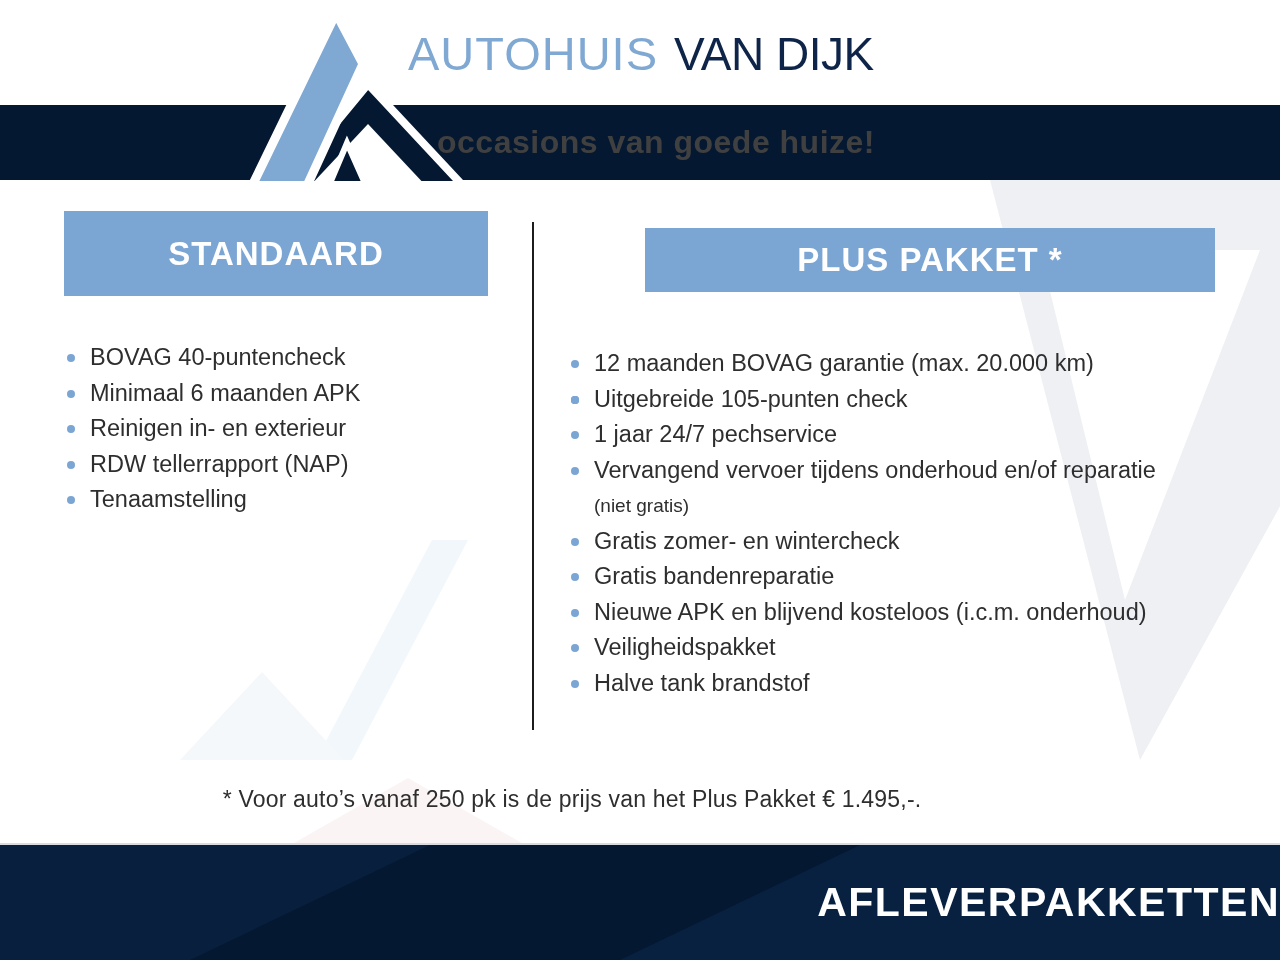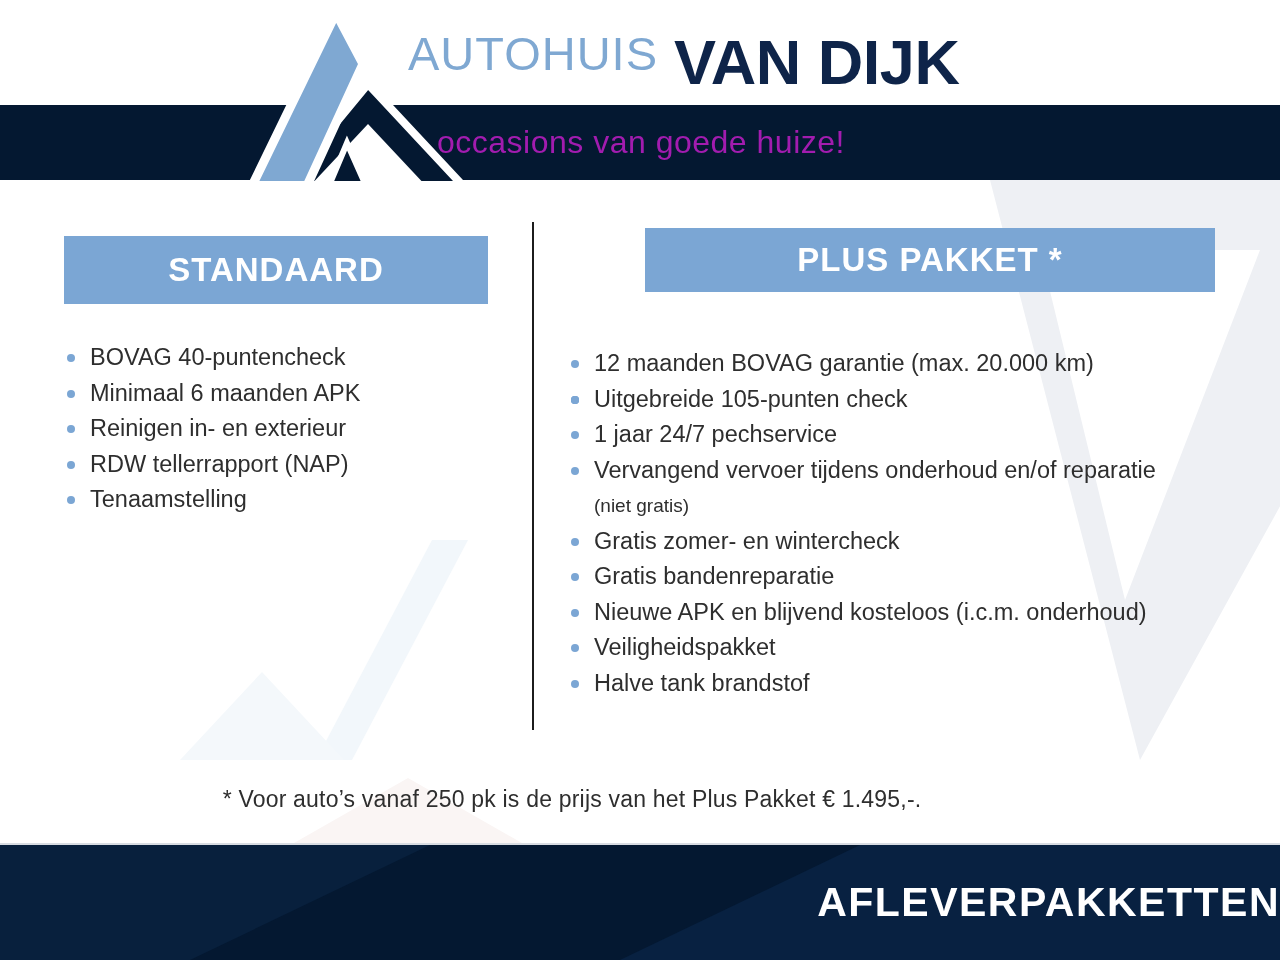--- a/index.html
+++ b/index.html
@@ -20,30 +20,30 @@
     overflow:hidden;
   }
   .page{position:absolute;inset:0;width:1280px;height:960px;overflow:hidden;background:#fff;}
 
   
   .bg-watermark{position:absolute;left:0;top:0;z-index:0;}
 
   
   .navy-band{position:absolute;left:0;top:105px;width:1280px;height:75px;background:var(--navy);z-index:1;}
   .logo-svg{position:absolute;left:0;top:0;z-index:3;}
-  .brand{position:absolute;left:408px;top:26px;z-index:2;display:flex;align-items:flex-start;gap:16px;white-space:nowrap;}
+  .brand{position:absolute;left:408px;top:26px;z-index:2;display:flex;align-items:center;gap:16px;white-space:nowrap;}
   .brand-light{font-size:47px;font-weight:400;color:var(--brandblue);letter-spacing:1px;}
-  .brand-bold{font-size:63px;font-weight:700;color:var(--branddark);letter-spacing:-0.5px;}
+  .brand-bold{font-size:46px;font-weight:400;color:var(--branddark);letter-spacing:-0.5px;}
   .tagline{position:absolute;left:437px;top:105px;height:82px;line-height:75px;z-index:2;
-    color:#a21caf;font-size:32px;font-weight:400;letter-spacing:0.5px;white-space:nowrap;}
+    color:#404040;font-size:32px;font-weight:700;letter-spacing:0.5px;white-space:nowrap;}
 
   
   .pkg-bar{position:absolute;background:var(--lightblue);display:flex;align-items:center;justify-content:center;z-index:2;}
   .pkg-bar span{color:#fff;font-size:33px;font-weight:700;letter-spacing:1px;white-space:nowrap;}
-  .bar-standard{left:64px;top:236px;width:424px;height:68px;text-align:right;}
+  .bar-standard{left:64px;top:211px;width:424px;height:85px;text-align:right;}
   .bar-plus{left:645px;top:228px;width:570px;height:64px;}
 
   .price-circle{position:absolute;left:562px;top:204px;width:119px;height:116px;border-radius:50%;
     background:var(--circle);display:flex;align-items:center;justify-content:center;z-index:3;}
   .price-circle span{color:#fff;font-size:41px;font-weight:700;letter-spacing:-1px;}
 
   .divider{position:absolute;left:532px;top:222px;width:2px;height:508px;background:#1c1c1c;z-index:1;}
 
   
   ul.pkg-list{position:absolute;list-style:none;z-index:2;}

